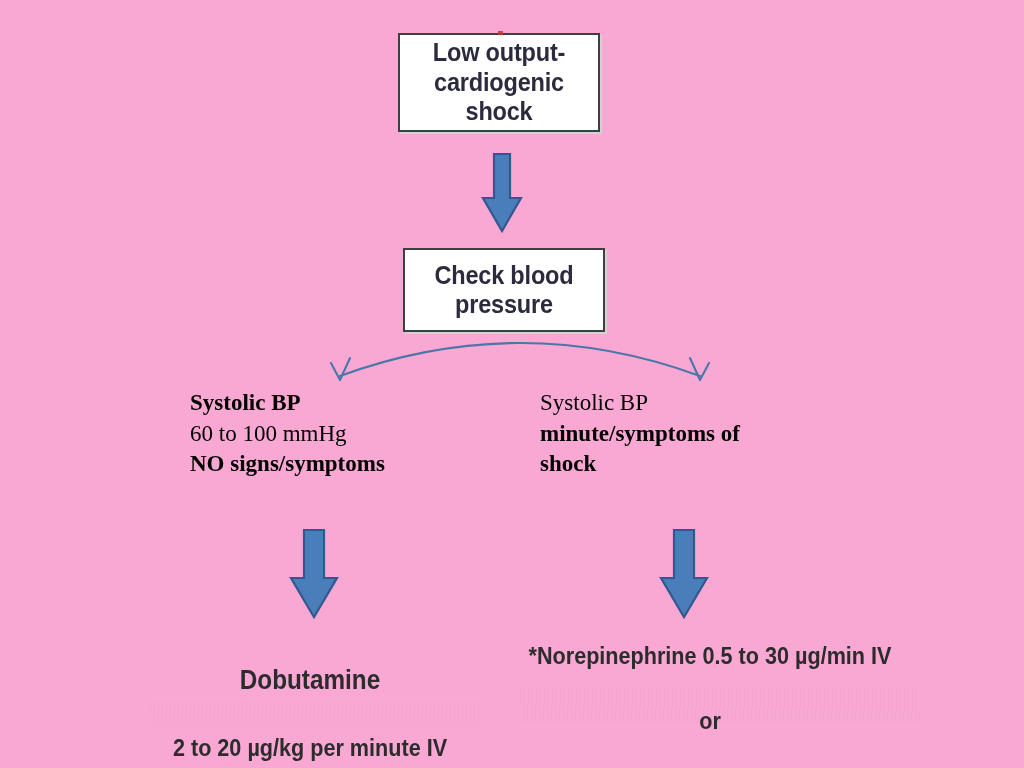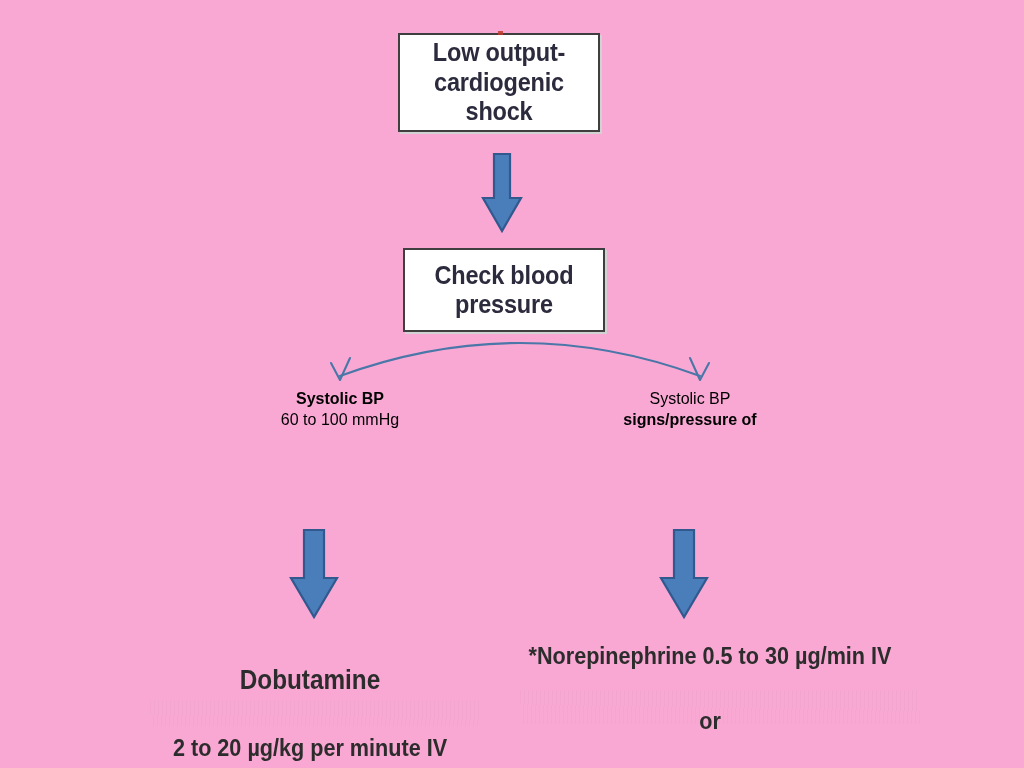--- a/index.html
+++ b/index.html
@@ -75,24 +75,23 @@
     position: absolute;
     left: 320px;
     top: 318px;
     width: 400px;
     height: 80px;
   }
 
   
   .branch-label {
     position: absolute;
-    text-align: center;
     color: #000000;
-    font-family: Liberation Sans, sans-serif;
-    font-size: 16px;
+    font-family: Liberation Serif, serif;
+    font-size: 23px;
     line-height: 1.33;
   }
   .branch-label .ln { display: block; }
   .branch-label .ln.b { font-weight: bold; }
   #label-left {
     left: 190px;
     top: 388px;
     width: 300px;
   }
   #label-right {
@@ -165,25 +164,27 @@
 
   <svg id="branch-arc" viewBox="0 0 400 80">
     <path d="M 20 58 Q 200 -8 380 58" fill="none" stroke="#4a77a8" stroke-width="2.1" stroke-linecap="round"></path>
     <path d="M 11 45 L 20 62 L 30 40" fill="none" stroke="#4a77a8" stroke-width="2.1" stroke-linecap="round" stroke-linejoin="round"></path>
     <path d="M 370 40 L 380 62 L 389 45" fill="none" stroke="#4a77a8" stroke-width="2.1" stroke-linecap="round" stroke-linejoin="round"></path>
   </svg>
 
   <div class="branch-label" id="label-left">
     <span class="ln b">Systolic BP</span>
     <span class="ln">60 to 100 mmHg</span>
+    <span class="ln b">NO signs/symptoms</span>
   </div>
 
   <div class="branch-label" id="label-right">
     <span class="ln">Systolic BP</span>
-    <span class="ln b">signs/pressure of</span>
+    <span class="ln b">minute/symptoms of</span>
+    <span class="ln b">shock</span>
   </div>
 
   <svg class="block-arrow" id="arrow-left-to-drug" style="left:288px; top:528px;" width="52" height="92" viewBox="0 0 52 92">
     <polygon points="16,2 36,2 36,50 49,50 26,89 3,50 16,50" fill="#4a7ebb" stroke="#31598e" stroke-width="2.2" stroke-linejoin="miter"></polygon>
   </svg>
 
   <svg class="block-arrow" id="arrow-right-to-drug" style="left:658px; top:528px;" width="52" height="92" viewBox="0 0 52 92">
     <polygon points="16,2 36,2 36,50 49,50 26,89 3,50 16,50" fill="#4a7ebb" stroke="#31598e" stroke-width="2.2" stroke-linejoin="miter"></polygon>
   </svg>
 

